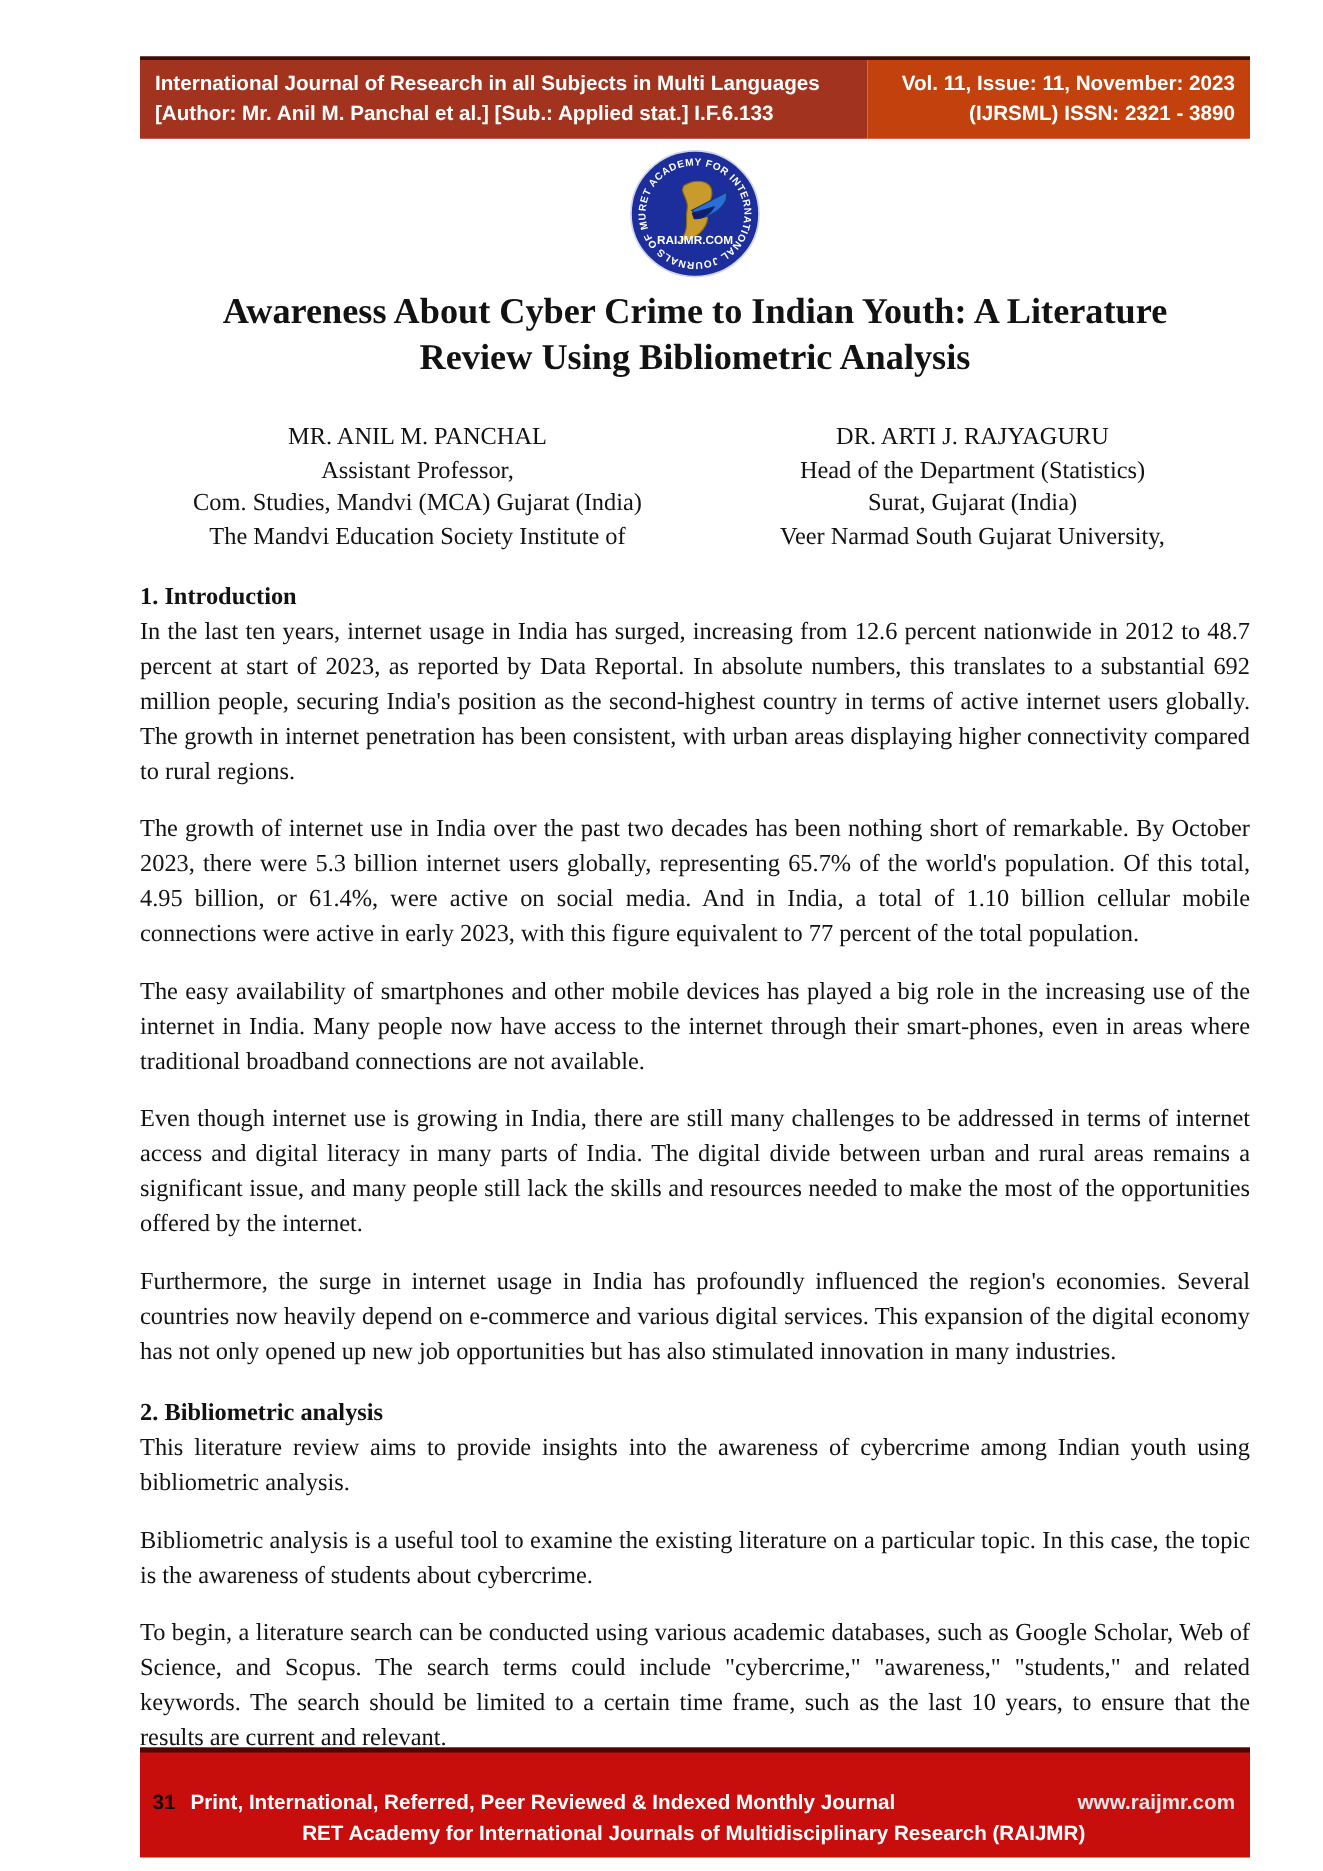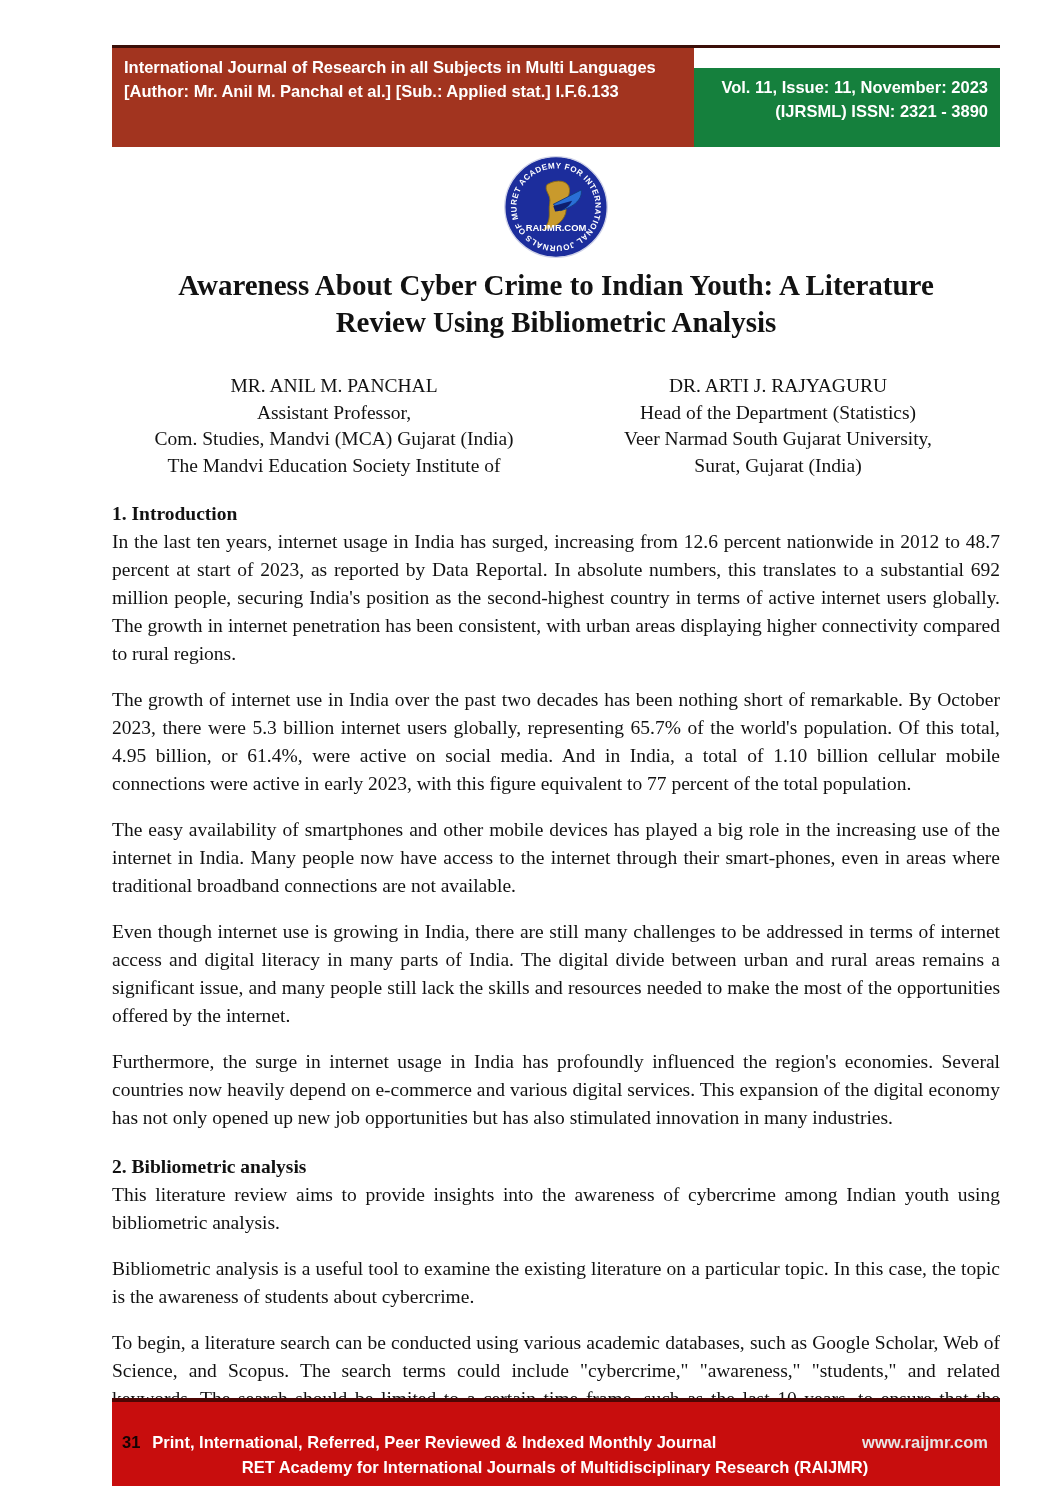--- a/index.html
+++ b/index.html
@@ -25,25 +25,24 @@
     line-height:24px;
   }
   .header-left {
     flex:1;
     background:#a2341f;
     color:#ffffff;
     padding:7px 14px 8px 12px;
   }
   .header-right {
     width:306px;
-    background:#15803d;
+    background:#c2410c;
     color:#ffffff;
     text-align:right;
-    padding:7px 12px 24px 8px;
-    margin-top:20px;
+    padding:7px 12px 0 8px;
   }
 
   
   .logo-wrap { display:flex; justify-content:center; margin-top:7px; }
   .logo-wrap svg { display:block; }
 
   
   .title {
     margin:7px auto 0 auto;
     width:830px;
@@ -131,22 +130,22 @@
     <div class="authors">
       <div class="author-block">
         <div>MR. ANIL M. PANCHAL</div>
         <div>Assistant Professor,</div>
         <div>Com. Studies, Mandvi (MCA) Gujarat (India)</div>
         <div>The Mandvi Education Society Institute of</div>
       </div>
       <div class="author-block">
         <div>DR. ARTI J. RAJYAGURU</div>
         <div>Head of the Department (Statistics)</div>
+        <div>Surat, Gujarat (India)</div>
         <div>Veer Narmad South Gujarat University,</div>
-        <div>Surat, Gujarat (India)</div>
       </div>
     </div>
 
     <div class="section">
       <div class="section-heading">1. Introduction</div>
       <p class="para">In the last ten years, internet usage in India has surged, increasing from 12.6 percent nationwide in 2012 to 48.7 percent at start of 2023, as reported by Data Reportal. In absolute numbers, this translates to a substantial 692 million people, securing India's position as the second-highest country in terms of active internet users globally. The growth in internet penetration has been consistent, with urban areas displaying higher connectivity compared to rural regions.</p>
       <p class="para">The growth of internet use in India over the past two decades has been nothing short of remarkable. By October 2023, there were 5.3 billion internet users globally, representing 65.7% of the world's population. Of this total, 4.95 billion, or 61.4%, were active on social media. And in India, a total of 1.10 billion cellular mobile connections were active in early 2023, with this figure equivalent to 77 percent of the total population.</p>
       <p class="para">The easy availability of smartphones and other mobile devices has played a big role in the increasing use of the internet in India. Many people now have access to the internet through their smart-phones, even in areas where traditional broadband connections are not available.</p>
       <p class="para">Even though internet use is growing in India, there are still many challenges to be addressed in terms of internet access and digital literacy in many parts of India. The digital divide between urban and rural areas remains a significant issue, and many people still lack the skills and resources needed to make the most of the opportunities offered by the internet.</p>
       <p class="para">Furthermore, the surge in internet usage in India has profoundly influenced the region's economies. Several countries now heavily depend on e-commerce and various digital services. This expansion of the digital economy has not only opened up new job opportunities but has also stimulated innovation in many industries.</p>

